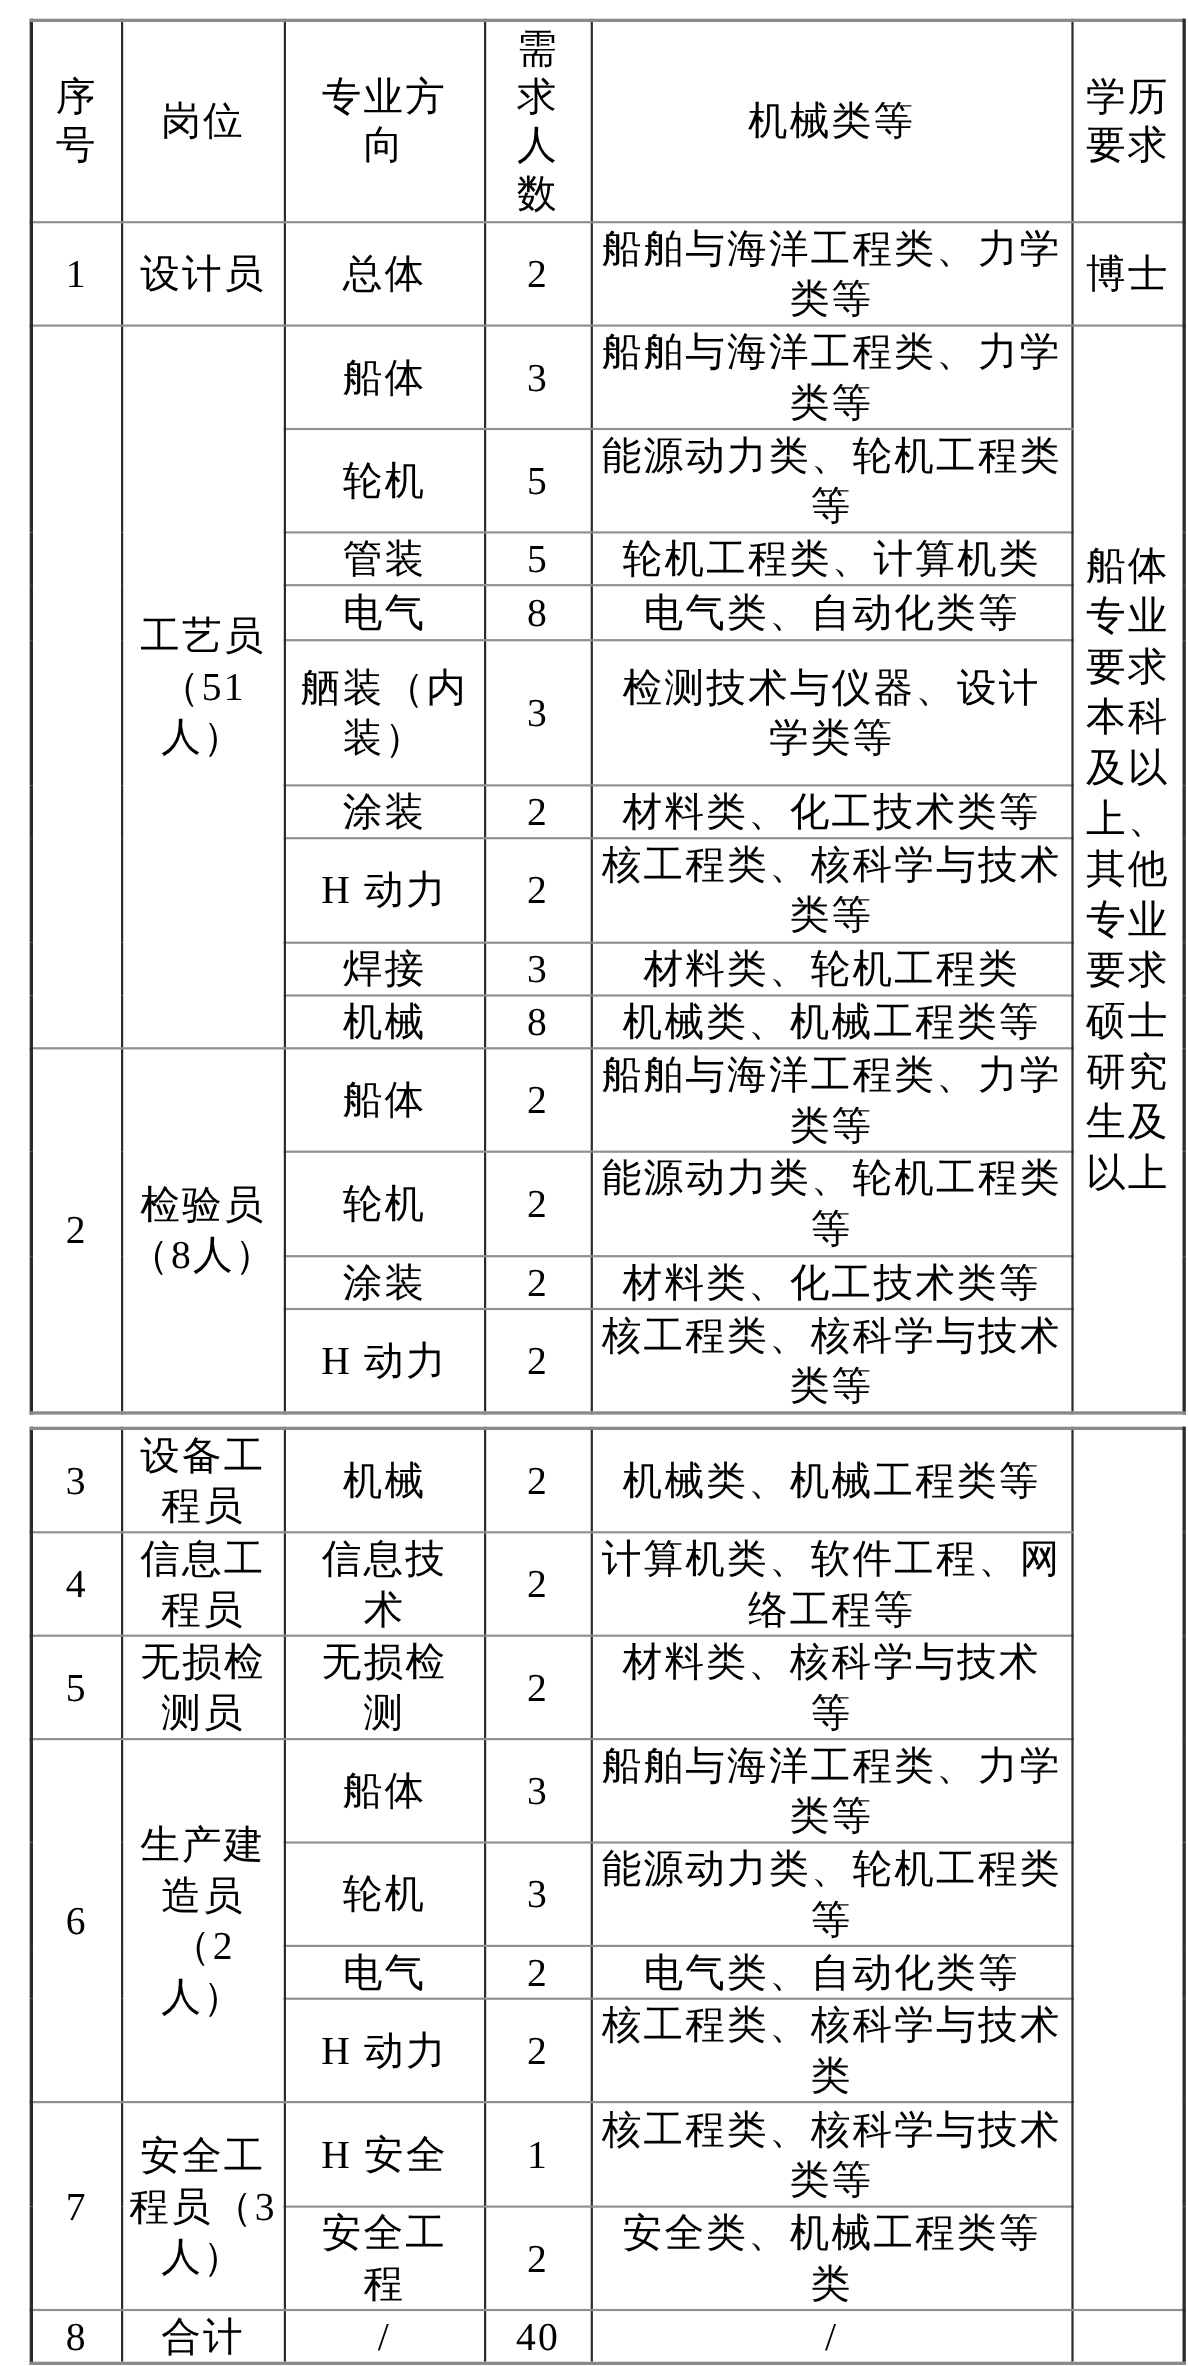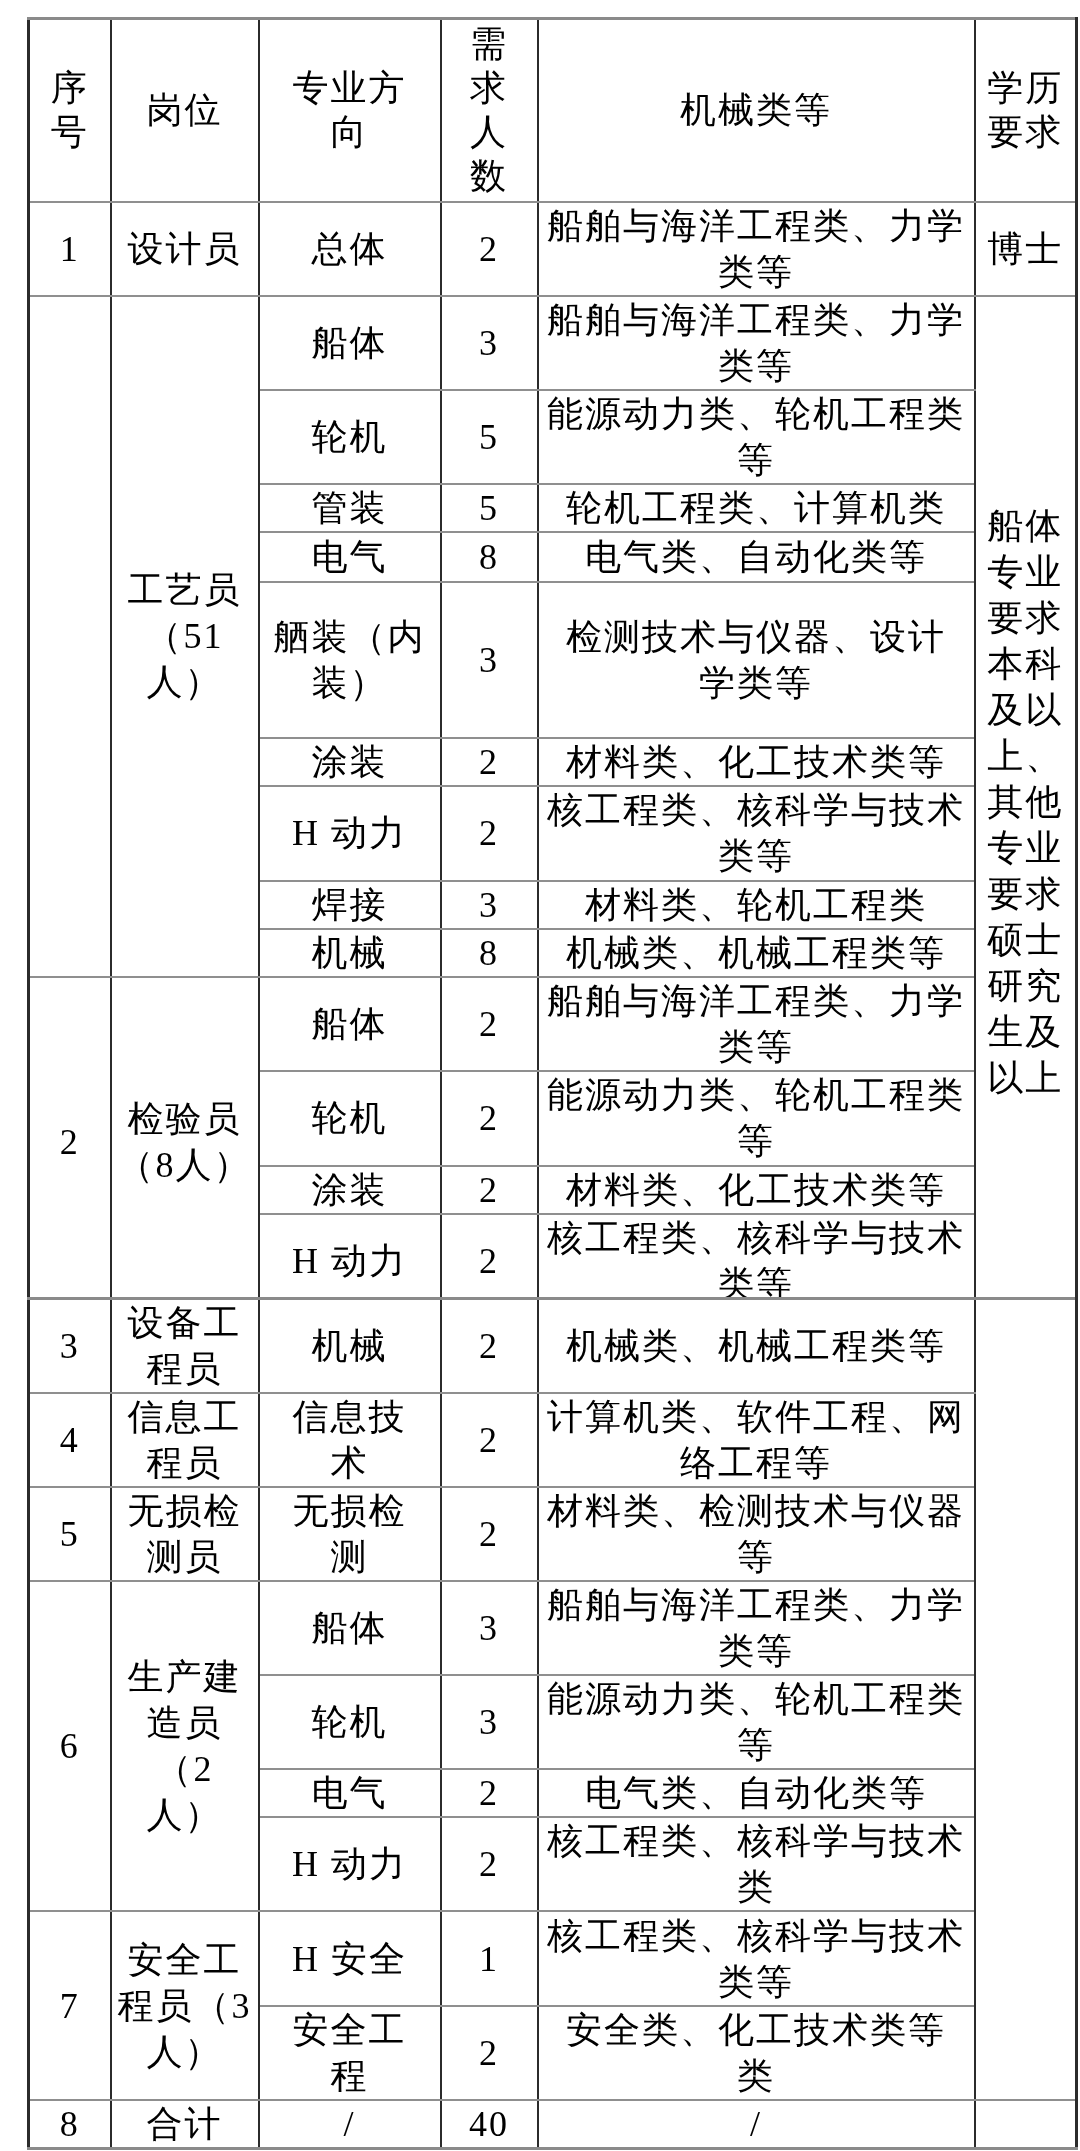--- a/index.html
+++ b/index.html
@@ -94,21 +94,21 @@
     <tr style="height:48px">
       <td>管装</td>
       <td>5</td>
       <td>轮机工程类、计算机类</td>
     </tr>
     <tr style="height:50px">
       <td>电气</td>
       <td>8</td>
       <td>电气类、自动化类等</td>
     </tr>
-    <tr style="height:156px">
+    <tr style="height:132px">
       <td>舾装（内
 装）</td>
       <td>3</td>
       <td>检测技术与仪器、设计
 学类等</td>
     </tr>
     <tr style="height:47px">
       <td>涂装</td>
       <td>2</td>
       <td>材料类、化工技术类等</td>
@@ -187,21 +187,21 @@
       <td>计算机类、软件工程、网
 络工程等</td>
     </tr>
     <tr style="height:91px">
       <td>5</td>
       <td>无损检
 测员</td>
       <td>无损检
 测</td>
       <td>2</td>
-      <td>材料类、检测技术与仪器
+      <td>材料类、核科学与技术
 等</td>
     </tr>
     <tr style="height:93px">
       <td rowspan="4">6</td>
       <td rowspan="4">生产建
 造员
 （2
 人）</td>
       <td>船体</td>
       <td>3</td>
@@ -232,21 +232,21 @@
 人）</td>
       <td>H 安全</td>
       <td>1</td>
       <td>核工程类、核科学与技术
 类等</td>
     </tr>
     <tr style="height:93px">
       <td>安全工
 程</td>
       <td>2</td>
-      <td>安全类、化工技术类等
+      <td>安全类、机械工程类等
 类</td>
     </tr>
     <tr style="height:47px">
       <td>8</td>
       <td>合计</td>
       <td>/</td>
       <td>40</td>
       <td>/</td>
       <td></td>
     </tr>

